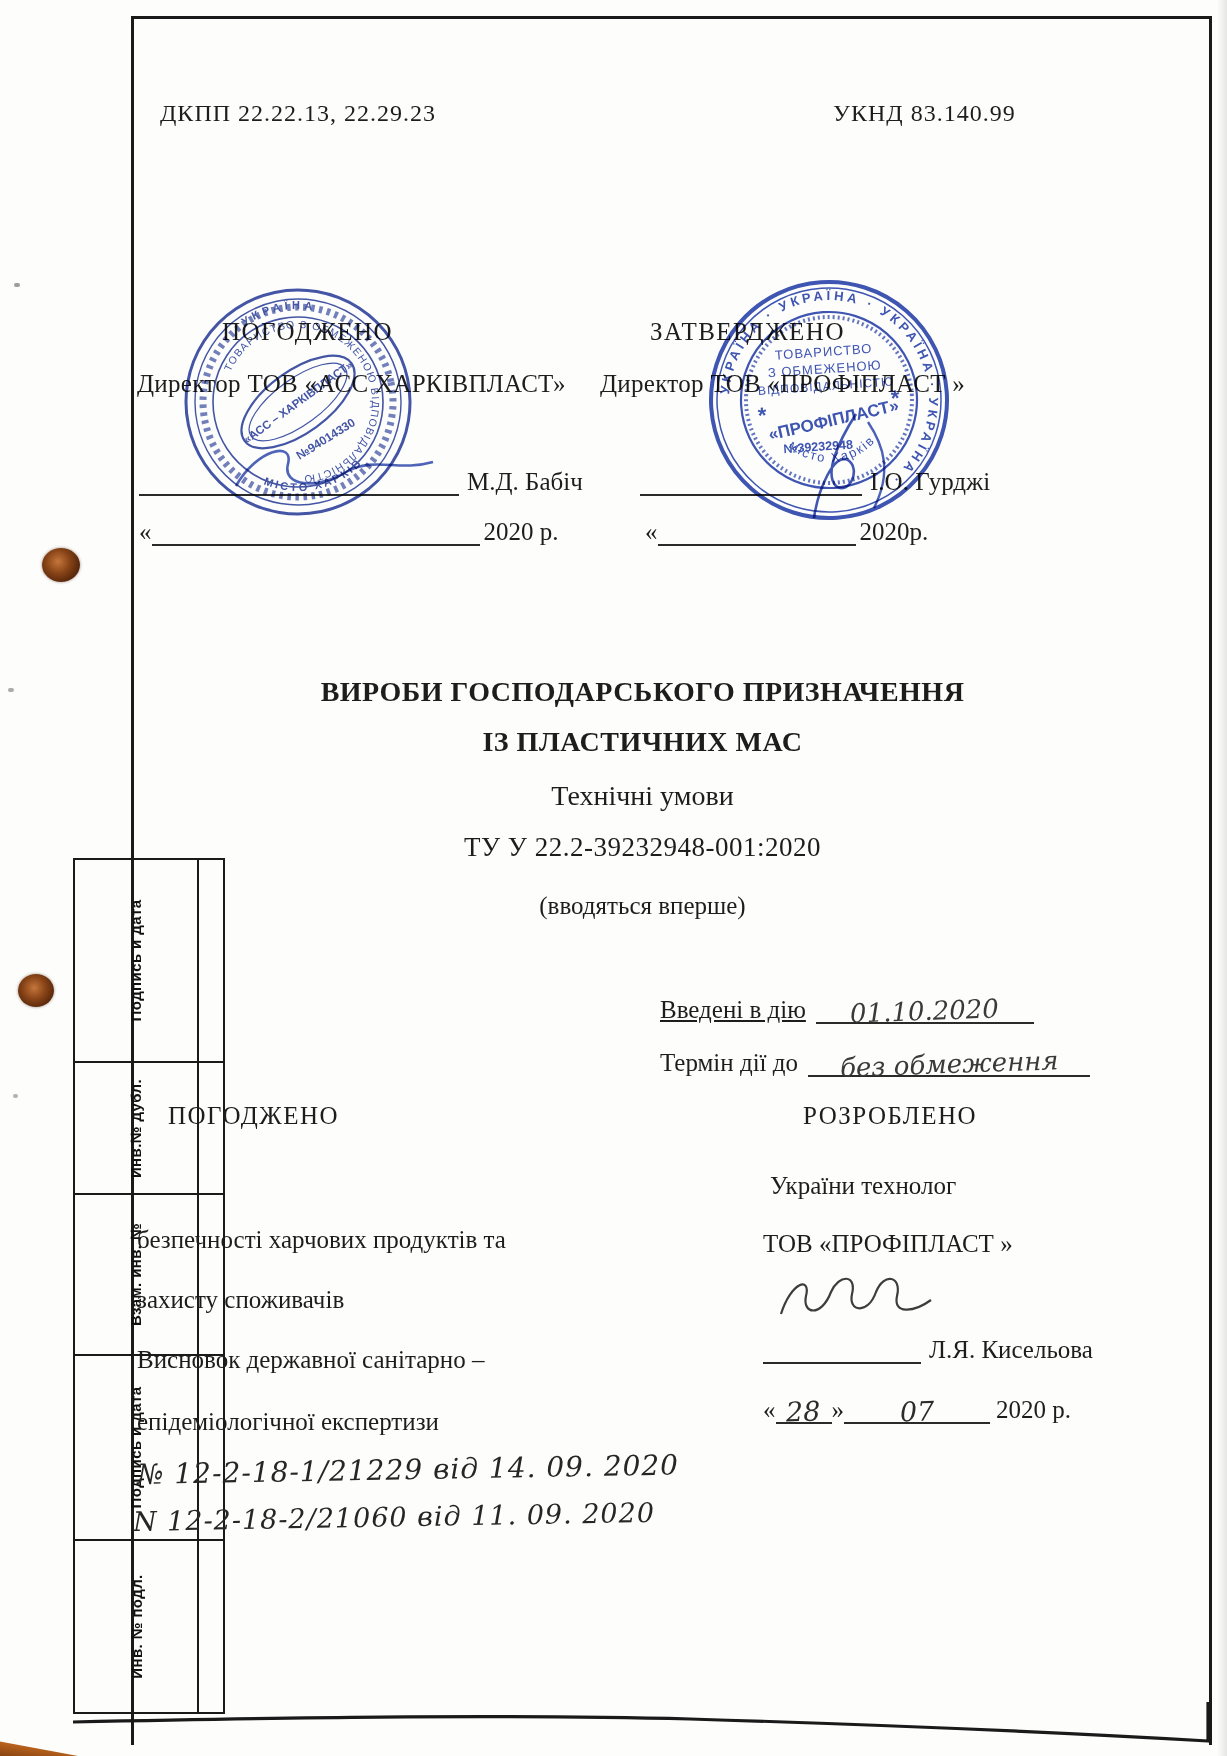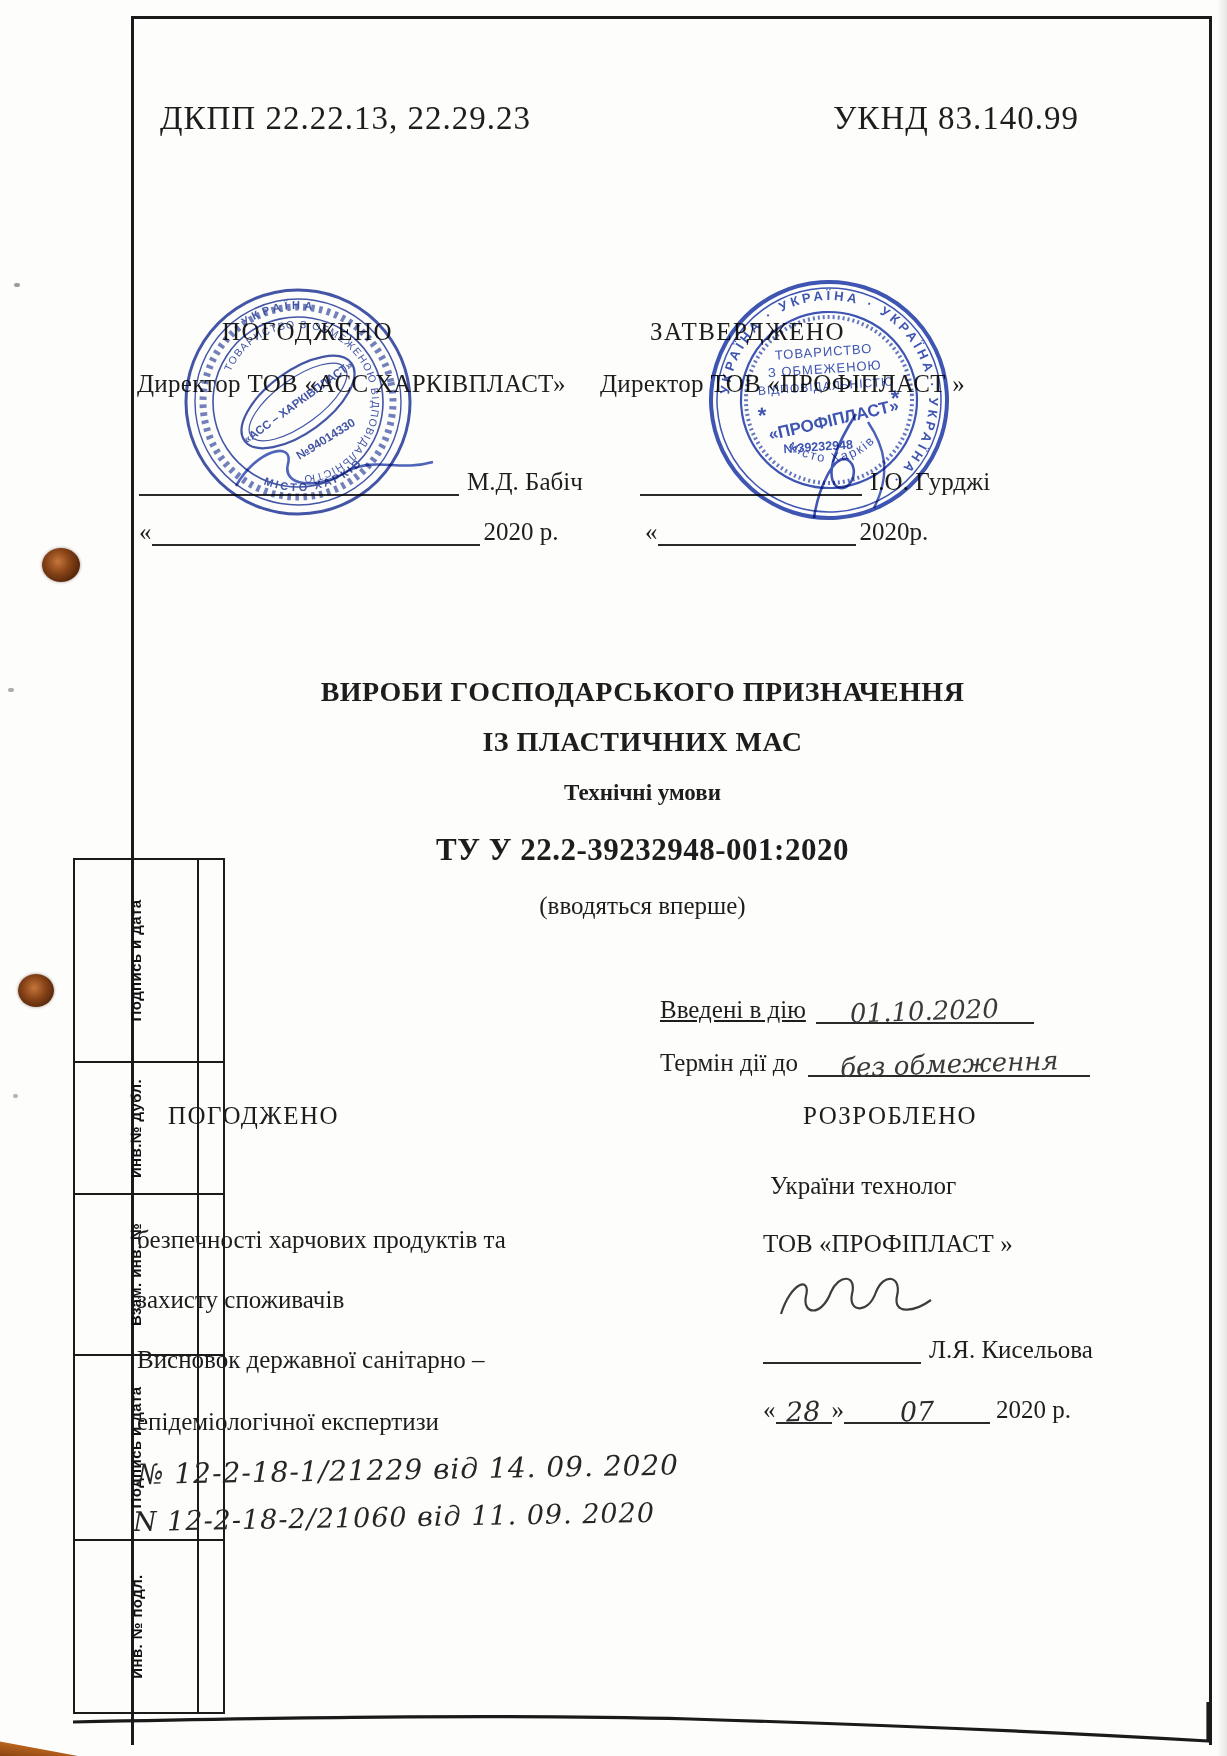--- a/index.html
+++ b/index.html
@@ -13,28 +13,28 @@
   .sidebar{position:absolute;left:73px;top:858px;border-collapse:collapse;}
   .sidebar td{border:2.5px solid #1a1a1a;padding:0;background:transparent;}
   .sidebar .lab{width:31px;}
   .sidebar .emp{width:24px;}
   .sidebar .cellwrap{display:flex;align-items:center;justify-content:center;width:100%;height:100%;}
   .sidebar span{display:block;transform:rotate(-90deg);white-space:nowrap;
         font-family:"Liberation Sans", sans-serif;font-weight:700;font-size:15px;
         letter-spacing:.4px;color:#101010;}
   
   .t{position:absolute;white-space:nowrap;}
-  .hdr{font-size:33px;letter-spacing:1px;}
+  .hdr{font-size:24px;letter-spacing:1px;}
   .cap{font-size:25px;letter-spacing:1.5px;}
   .body25{font-size:25px;}
   .row{position:absolute;display:flex;align-items:flex-end;white-space:nowrap;font-size:25px;margin-top:48px;}
   .blank{display:inline-block;border-bottom:2px solid #2a2a2a;height:26px;}
   .ttl1{font-size:28px;font-weight:700;letter-spacing:.5px;}
-  .ttl3{font-size:23px;font-weight:700;}
-  .ttl4{font-size:31px;font-weight:700;letter-spacing:.5px;}
+  .ttl3{font-size:28px;font-weight:400;}
+  .ttl4{font-size:27px;font-weight:400;letter-spacing:.5px;}
   .center-line{position:absolute;left:140px;width:1005px;text-align:center;}
   
   .hw{font-family:"DejaVu Serif", serif;font-style:italic;color:#3a3a3a;
       transform:rotate(-2deg);display:inline-block;}
   .hw-ink{color:#2c2c2c;}
   .hwline{font-family:"DejaVu Serif", serif;font-style:italic;font-size:26px;color:#262626;
       letter-spacing:1px;transform:rotate(-1deg);transform-origin:left;}
   
   .stamp{position:absolute;mix-blend-mode:multiply;opacity:.92;}
   .sig{position:absolute;mix-blend-mode:multiply;}

